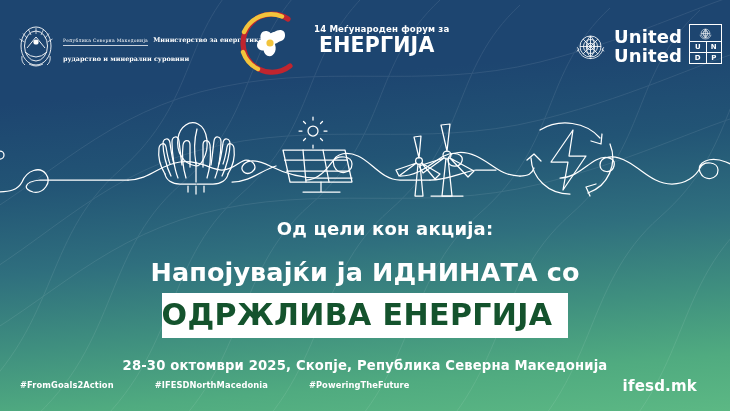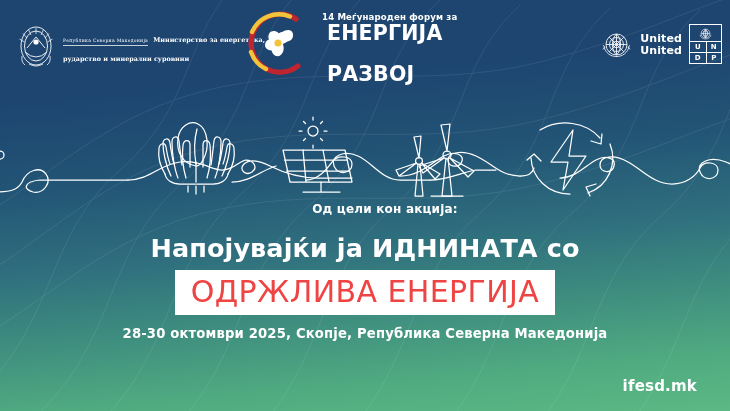--- a/index.html
+++ b/index.html
@@ -31,35 +31,35 @@
     font-size:4.6px;color:#ffffff;letter-spacing:.25px;
     border-bottom:.6px solid rgba(255,255,255,.75);
     padding-bottom:1.5px;display:inline-block;white-space:nowrap;
     font-family:"DejaVu Serif","Liberation Serif",serif;
   }
   .mk-main{
     margin-top:2.5px;font-size:6.4px;color:#fff;font-weight:700;white-space:nowrap;
     font-family:"DejaVu Serif","Liberation Serif",serif;line-height:1.35;
   }
 
-  .forum-block{position:absolute;left:244px;top:10px;display:flex;align-items:flex-start;gap:10px;}
+  .forum-block{position:absolute;left:236px;top:10px;display:flex;align-items:flex-end;gap:10px;}
   .flower{width:66px;height:66px;flex:none;}
   .forum-text{padding-top:2px;}
   .forum-kicker{
     font-size:8.6px;font-weight:700;color:#ffffff;letter-spacing:.15px;
     margin:0 0 1px 2px;white-space:nowrap;
   }
   .forum-title{
     font-size:20.5px;font-weight:800;color:#ffffff;line-height:.99;
     letter-spacing:.2px;white-space:nowrap;margin-left:7px;
   }
 
   .un-block{position:absolute;right:48px;top:28px;display:flex;align-items:center;gap:7px;}
   .un-emblem{width:33px;height:33px;flex:none;}
-  .un-words{font-size:11px;font-weight:700;color:#fff;line-height:1.04;letter-spacing:.1px;}
+  .un-words{font-size:18px;font-weight:700;color:#fff;line-height:1.04;letter-spacing:.1px;}
   .undp{position:absolute;right:8px;top:24px;width:33px;}
   .undp-top{
     border:1px solid #fff;border-bottom:none;height:16px;
     display:flex;align-items:center;justify-content:center;
   }
   .undp-top svg{width:13px;height:13px;}
   .undp-grid{display:grid;grid-template-columns:1fr 1fr;}
   .undp-cell{
     border:1px solid #fff;height:10px;font-size:7px;font-weight:700;color:#fff;
     display:flex;align-items:center;justify-content:center;line-height:1;
@@ -67,35 +67,35 @@
   .undp-grid .undp-cell:nth-child(1),.undp-grid .undp-cell:nth-child(3){border-right:none;}
   .undp-grid .undp-cell:nth-child(1),.undp-grid .undp-cell:nth-child(2){border-bottom:none;}
 
   
   .illus{position:absolute;left:0;top:104px;width:730px;height:95px;}
   .illus svg{display:block;width:730px;height:95px;}
 
   
   .copy{position:absolute;left:0;right:0;top:202px;text-align:center;}
   .line-kicker{
-    font-size:12px;font-weight:600;color:#ffffff;letter-spacing:.2px;
-    line-height:1.2;margin:0;padding-left:40px;
+    font-size:18px;font-weight:600;color:#ffffff;letter-spacing:.2px;
+    line-height:1.2;margin:16px;padding-left:40px;
   }
   .line-lead{
     font-size:25.5px;font-weight:700;color:#ffffff;letter-spacing:.1px;
     line-height:1.22;margin:17px 0 0 0;
   }
   .hl-wrap{margin-top:5px;display:flex;justify-content:center;}
   .highlight{
-    background:#ffffff;color:#ef4444;font-size:30px;font-weight:400;
-    letter-spacing:.4px;line-height:1;padding:7px 16px 8px 16px;
+    background:#ffffff;color:#14532d;font-size:30px;font-weight:700;
+    letter-spacing:.4px;line-height:1;padding:7px 16px 8px 0;
     display:inline-block;
   }
   .line-date{
-    margin-top:11px;font-size:13.2px;font-weight:700;color:#ffffff;
+    margin-top:20px;font-size:13.2px;font-weight:700;color:#ffffff;
     letter-spacing:.15px;line-height:1.2;
   }
 
   
   .footer{position:absolute;left:0;right:0;bottom:13px;height:18px;}
   .tags{position:absolute;left:20px;top:0;display:flex;gap:41px;}
   .tag{font-size:8.3px;font-weight:700;color:#ffffff;letter-spacing:.1px;white-space:nowrap;}
   .site{
     position:absolute;right:33px;top:-3px;font-size:15px;font-weight:700;
     color:#ffffff;letter-spacing:.2px;
@@ -176,21 +176,20 @@
             </g>
             <circle cx="0" cy="0" r="3.6" fill="#f2c43c"></circle>
           </g>
         </svg>
       </span>
       <span class="forum-text">
         <div class="forum-kicker">14 Меѓународен форум за</div>
         <div class="forum-title">
           <span>ЕНЕРГИЈА</span><br>
           <br>
-          <span>РАЗВОЈ</span>
         </div>
       </span>
     </div>
 
     <div class="un-block">
       <span class="un-emblem">
         <svg viewBox="0 0 33 33" aria-hidden="true">
           <g fill="none" stroke="#ffffff" stroke-width="0.85">
             <circle cx="16.5" cy="16.5" r="10.5"></circle>
             <circle cx="16.5" cy="16.5" r="7"></circle>
@@ -326,16 +325,21 @@
   <div class="copy">
     <div class="line-kicker">Од цели кон акција:</div>
     <div class="line-lead">Напојувајќи ја ИДНИНАТА со</div>
     <div class="hl-wrap">
       <span class="highlight">ОДРЖЛИВА ЕНЕРГИЈА</span>
     </div>
     <div class="line-date">28-30 октомври 2025, Скопје, Република Северна Македонија</div>
   </div>
 
   <div class="footer">
+    <div class="tags">
+      <span class="tag">#FromGoals2Action</span>
+      <span class="tag">#IFESDNorthMacedonia</span>
+      <span class="tag">#PoweringTheFuture</span>
+    </div>
     <span class="site">ifesd.mk</span>
   </div>
 
 </div>
 
 </body></html>

